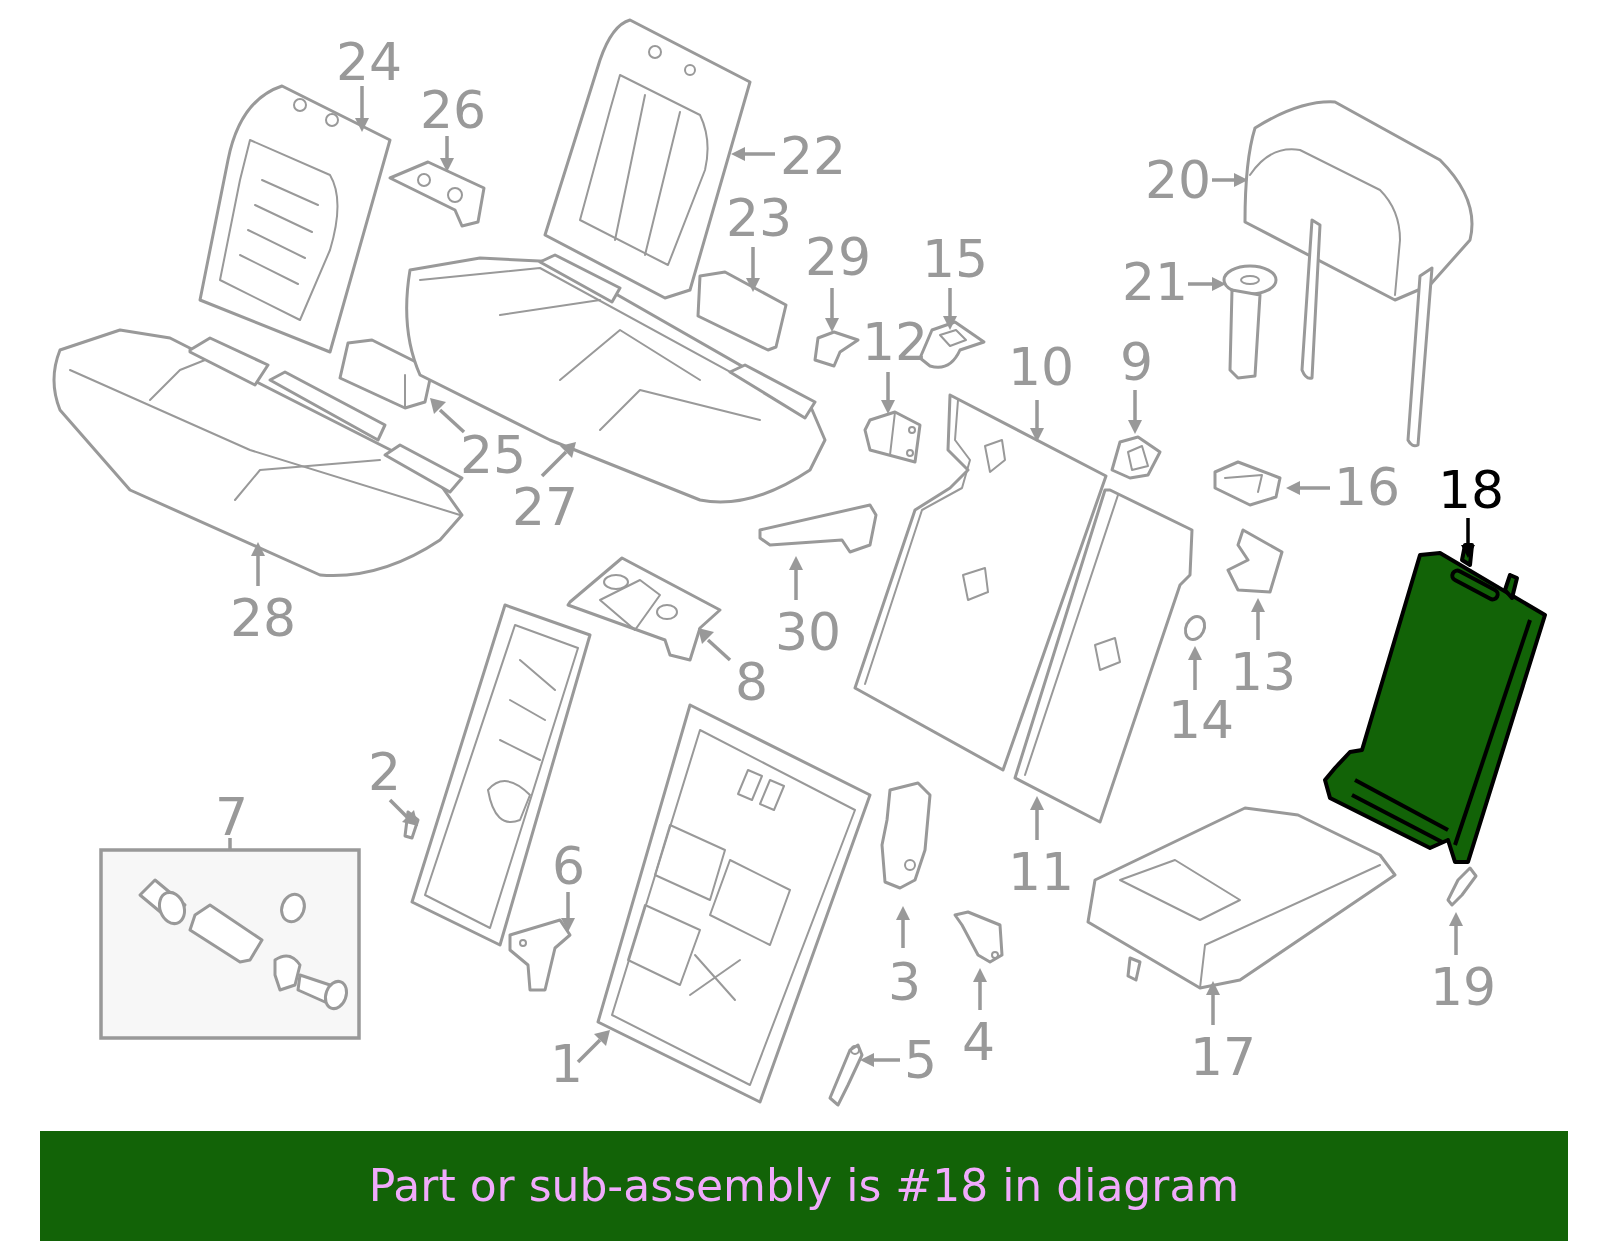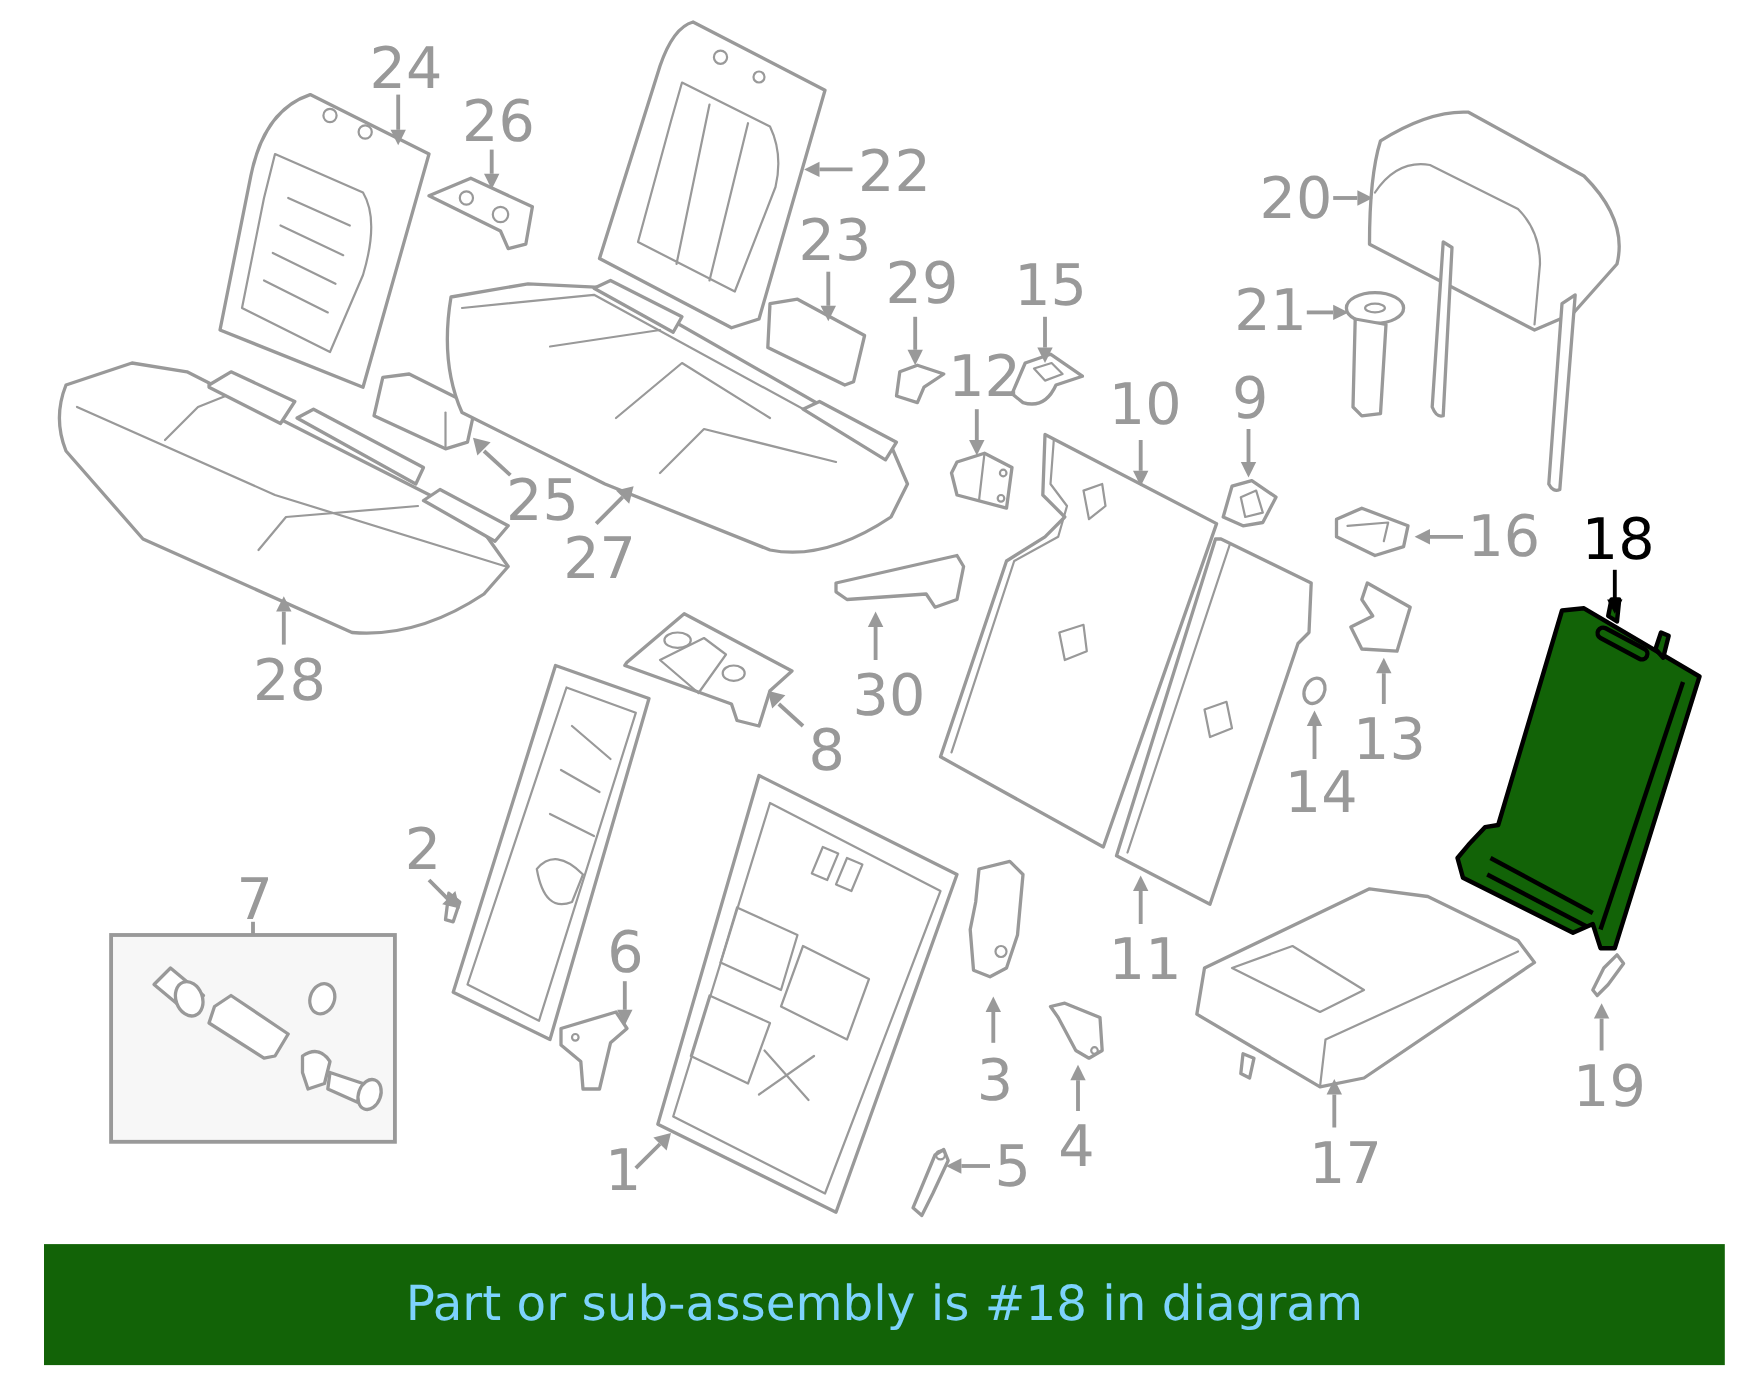--- a/index.html
+++ b/index.html
@@ -10,21 +10,21 @@
   .leader { stroke: #999999; stroke-width: 3.5; fill: none; }
   .arrowhead { fill: #999999; }
   .callout { fill: #999999; font-family: "DejaVu Sans", sans-serif; font-size: 52px; }
   .callout-hl { fill: #000000; font-family: "DejaVu Sans", sans-serif; font-size: 52px; }
   .leader-hl { stroke: #000000; stroke-width: 3.5; fill: none; }
   .arrowhead-hl { fill: #000000; }
   .hl-part { stroke: #000000; stroke-width: 4; stroke-linejoin: round; }
   .kit-box { fill: #f7f7f7; stroke: #999999; stroke-width: 3.5; }
   #banner {
     position: absolute; left: 40px; top: 1131px; width: 1528px; height: 110px;
-    background: #126307; color: #7dd3fc; text-align: center;
+    background: #126307; color: #f0abfc; text-align: center;
     font-family: "DejaVu Sans", sans-serif; font-size: 44px; line-height: 50px;
     display: flex; flex-direction: column; justify-content: center;
   }
 </style>
 </head>
 <body>
 
 <svg id="diagram" viewBox="0 0 1600 1249" xmlns="http://www.w3.org/2000/svg">
 
   <g>

